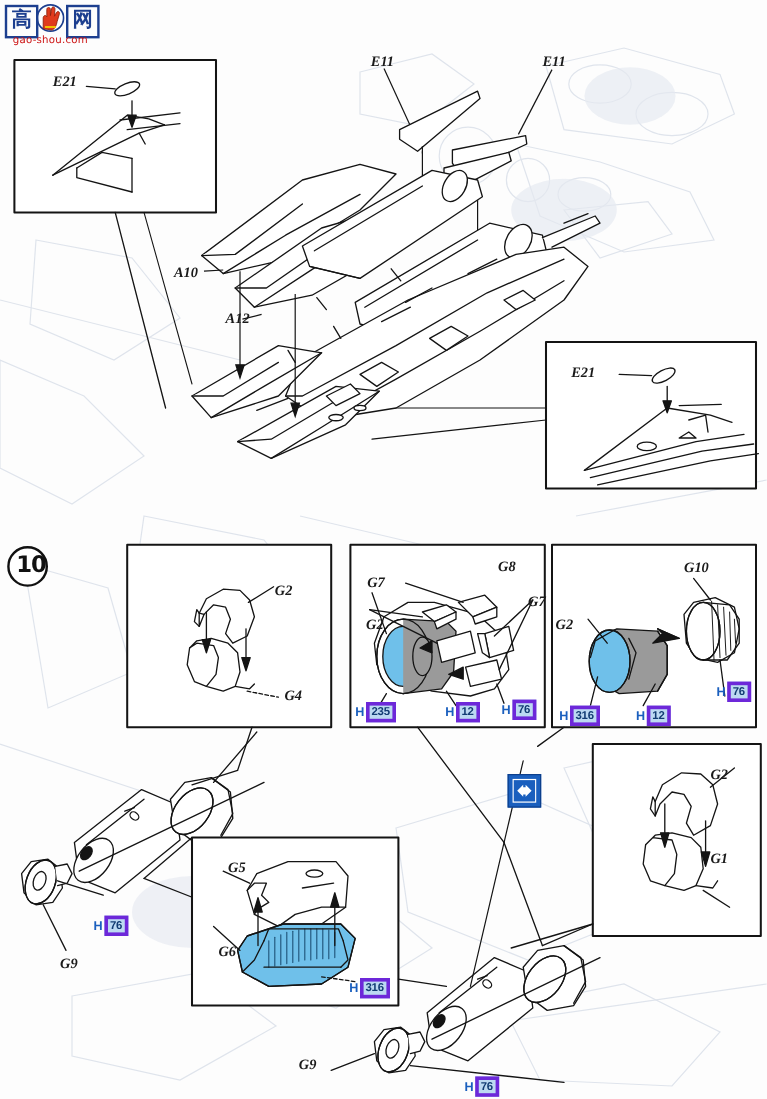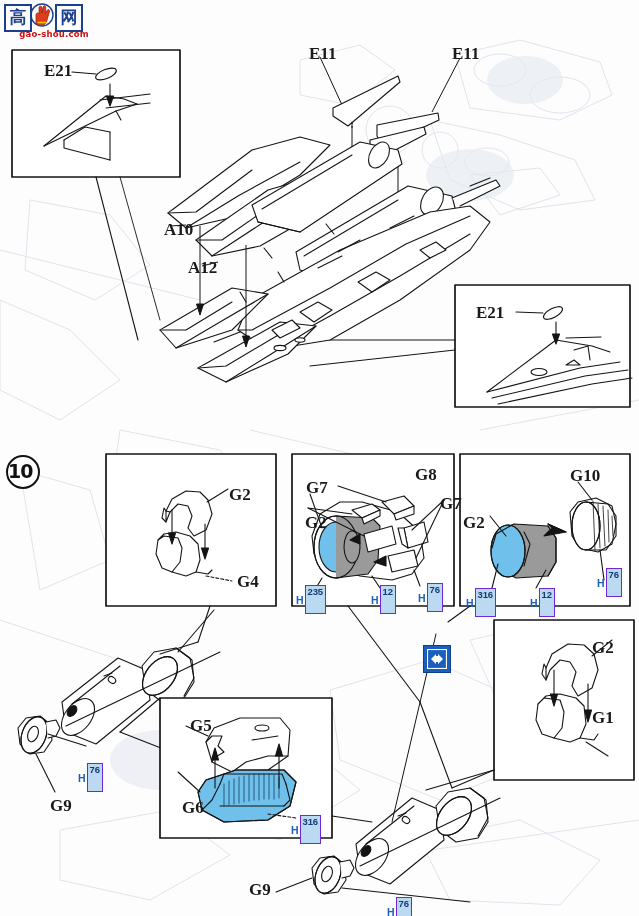--- a/index.html
+++ b/index.html
@@ -18,50 +18,50 @@
   .logo-box{
     position:absolute; top:2px; width:24px; height:24px;
     border:2px solid #1d3f8f; color:#1d3f8f;
     font-size:17px; font-weight:bold; line-height:22px; text-align:center;
     font-family:"DejaVu Sans", sans-serif;
   }
   .logo-box.b1{left:1px;}
   .logo-box.b3{left:52px;}
   .logo-hand{position:absolute; left:27px; top:0px; width:24px; height:28px;}
   .logo-url{
-    position:absolute; left:13px; top:27px; width:76px;
-    color:#cc1111; font-size:8.5px; font-weight:bold; letter-spacing:.2px;
+    position:absolute; left:1px; top:27px; width:76px;
+    color:#cc1111; font-size:8.5px; font-weight:normal; letter-spacing:.2px;
     font-family:"DejaVu Sans", sans-serif; text-align:center;
   }
 
   
   .lbl{
     position:absolute; font-family:"Liberation Serif", serif;
-    font-weight:bold; font-size:17px; color:#1a1a1a; white-space:nowrap;
+    font-weight:bold; font-size:12px; color:#1a1a1a; white-space:nowrap;font-style:italic;
   }
 
   
   .paint{
     position:absolute; white-space:nowrap;
     font-family:"Liberation Sans", sans-serif;
     font-size:10px; font-weight:bold; color:#1a5fbe;
     display:flex; align-items:center;
   }
   .paint .h{margin-right:1px; color:#1a5fbe; font-size:10.5px;}
   .paint .num{
-    border:1px solid #6d28d9; background:#bcd9f2; color:#123c73;
-    padding:0px 2px 16px 2px; line-height:11px; font-size:9.5px;
+    border:3px solid #6d28d9; background:#bcd9f2; color:#123c73;
+    padding:0px 2px 0px 2px; line-height:11px; font-size:9.5px;
     letter-spacing:-0.2px;
   }
 
   
   .step{
     position:absolute; left:6px; top:455px; width:30px; height:30px;
     border-radius:50%; border:2.2px solid #111; background:#fff;
-    color:#111; font-size:19px; font-weight:bold; text-align:left;
+    color:#111; font-size:19px; font-weight:bold; text-align:right;
     line-height:29px; font-family:"DejaVu Sans", sans-serif;
     letter-spacing:-1px;
   }
 
   
   .repeat-icon{
     position:absolute; left:423px; top:645px; width:26px; height:26px;
     background:#1a5fbe; border:1px solid #0c3f8c;
     display:flex; align-items:center; justify-content:center;
   }
@@ -242,21 +242,21 @@
       <path d="M202,266 L218,262"></path>
       <line x1="246" y1="245" x2="246" y2="340"></line>
       <path d="M242.5,336 L249.5,336 L246,347 Z" fill="#141414"></path>
     </g>
   </svg>
 
   <div class="lbl" style="left:44px;  top:61px;">E21</div>
   <div class="lbl" style="left:476px; top:303px;">E21</div>
   <div class="lbl" style="left:309px; top:44px;">E11</div>
   <div class="lbl" style="left:452px; top:44px;">E11</div>
-  <div class="lbl" style="left:145px; top:220px;margin-left:19px;">A10</div>
+  <div class="lbl" style="left:145px; top:220px;">A10</div>
   <div class="lbl" style="left:188px; top:258px;">A12</div>
 
   <div class="step">10</div>
 
   <svg width="639" height="480" style="position:absolute;left:0;top:440px;">
 
     <g stroke="#141414" fill="none" stroke-width="1.1" stroke-linejoin="round" stroke-linecap="round">
       <rect x="106" y="14" width="170" height="152" stroke-width="1.7" fill="#ffffff"></rect>
 
       <path d="M166,71 L172,59 L186,51 L200,52 L208,60 L212,74 L206,90 L194,96 L188,88 L192,76 L188,66 L178,64 L170,72 L166,82 Z" fill="#fff"></path>
@@ -480,21 +480,21 @@
 
   <div class="lbl" style="left:306px; top:478px;">G7</div>
   <div class="lbl" style="left:415px; top:465px;text-align:right;">G8</div>
   <div class="lbl" style="left:440px; top:494px;">G7</div>
   <div class="lbl" style="left:305px; top:513px;">G2</div>
 
   <div class="lbl" style="left:570px; top:466px;text-align:center;">G10</div>
   <div class="lbl" style="left:463px; top:513px;">G2</div>
 
   <div class="lbl" style="left:190px; top:716px;">G5</div>
-  <div class="lbl" style="left:182px; top:786px;margin-top:12px;">G6</div>
+  <div class="lbl" style="left:182px; top:786px;">G6</div>
 
   <div class="lbl" style="left:592px; top:638px;">G2</div>
   <div class="lbl" style="left:592px; top:708px;">G1</div>
 
   <div class="lbl" style="left:50px;  top:796px;">G9</div>
   <div class="lbl" style="left:249px; top:880px;">G9</div>
 
   <div class="paint" style="left:296px; top:585px;">
     <span class="h">H</span>
       <span class="num">235</span>

